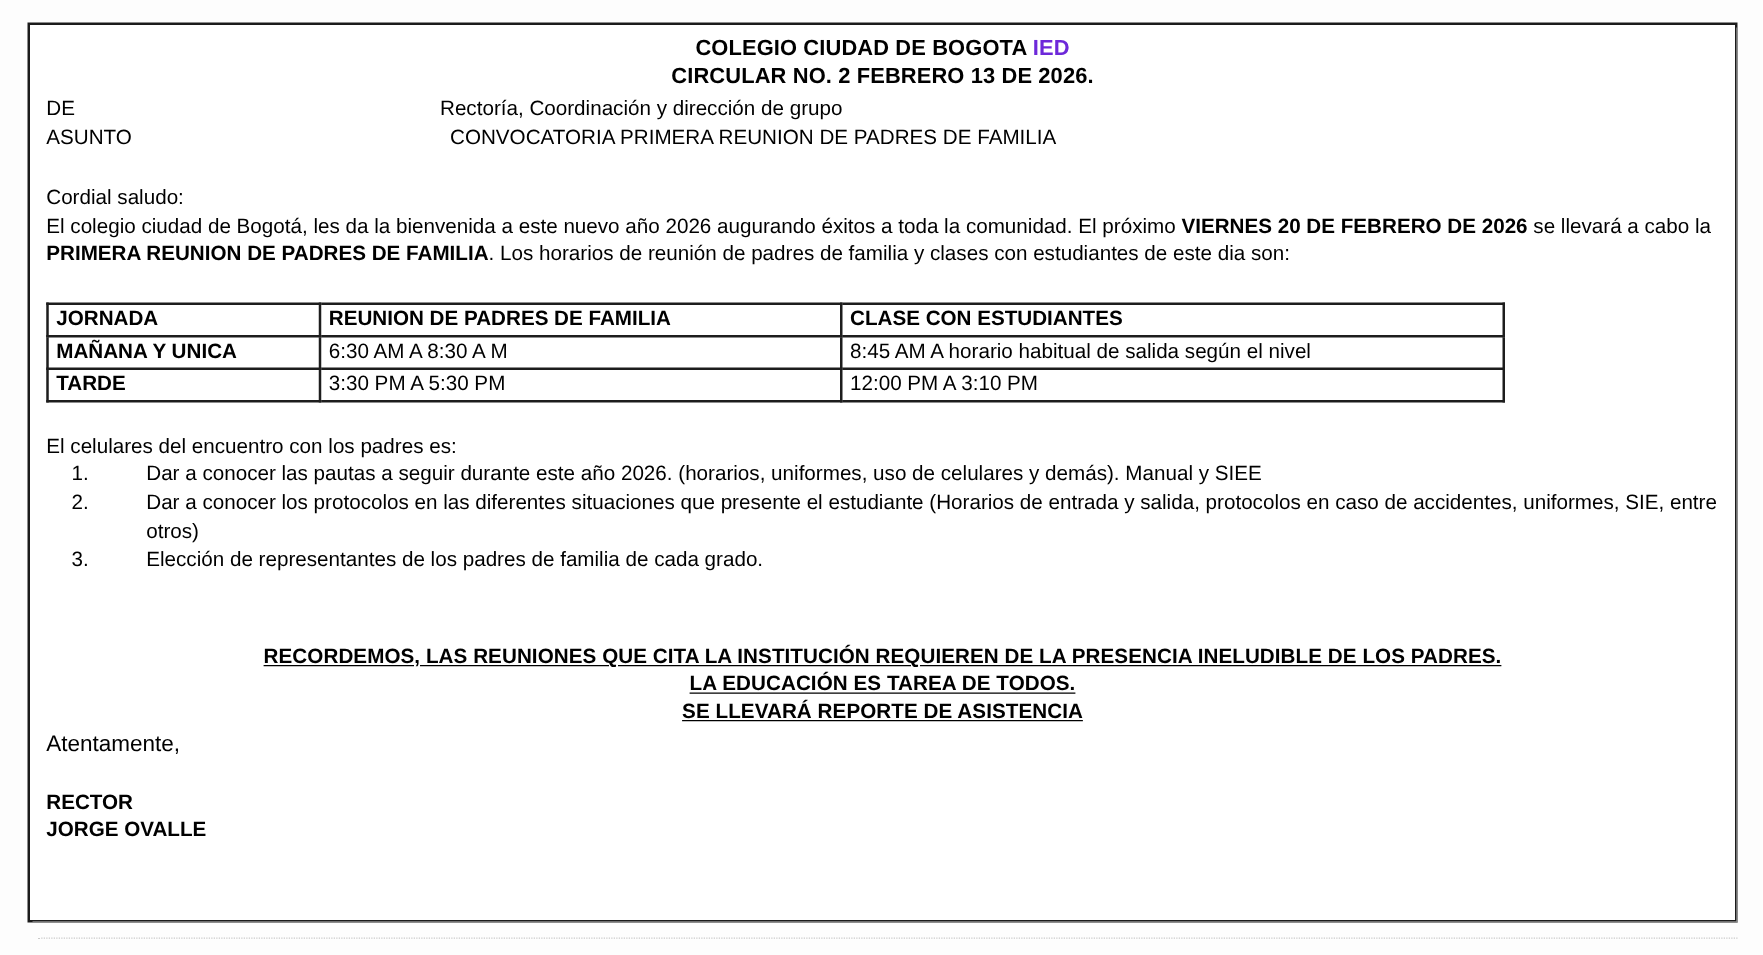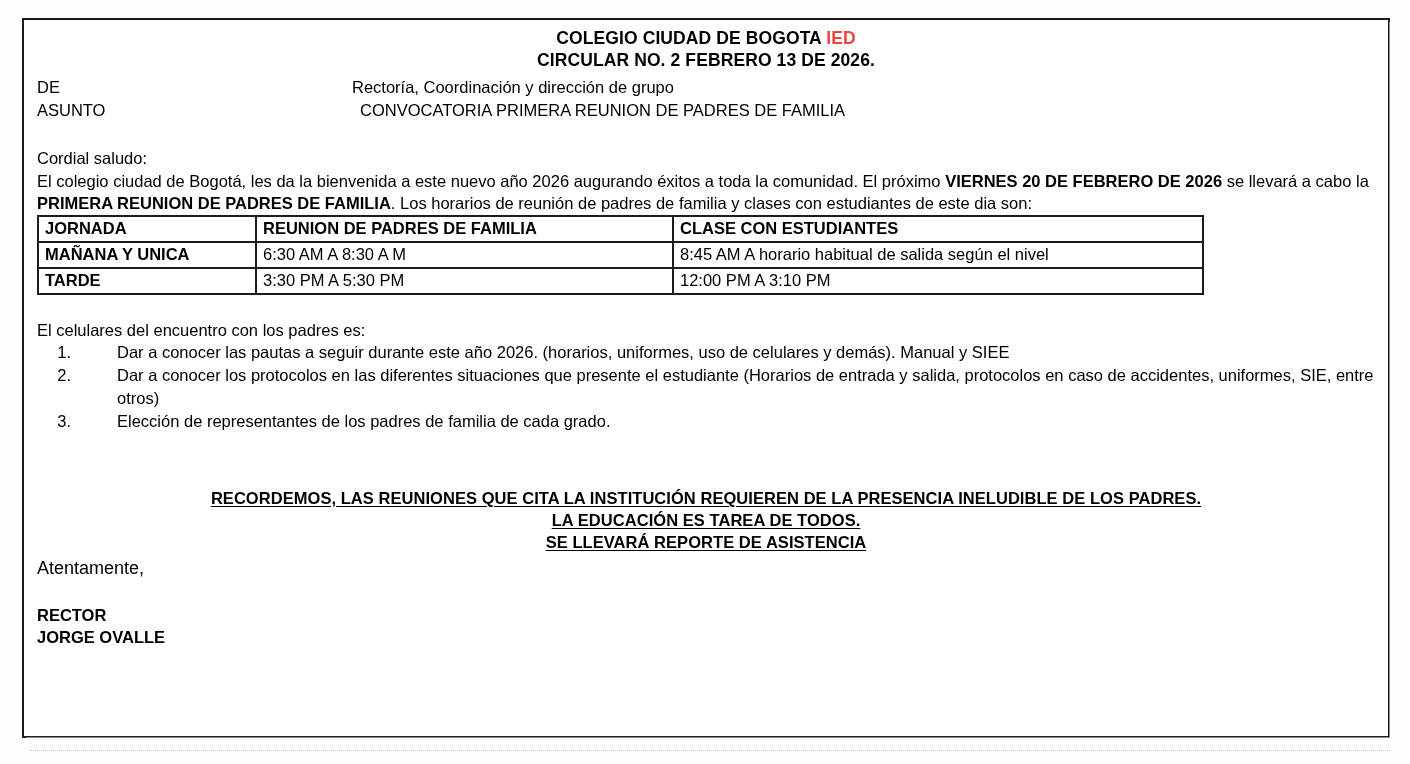--- a/index.html
+++ b/index.html
@@ -64,21 +64,21 @@
 
   .title-block {
     text-align: center;
     font-weight: bold;
     font-size: 17.5px;
     line-height: 22px;
     letter-spacing: 0.1px;
   }
   .title-line-1 { margin-top: 1px; }
   .faint-mark {
-    color: #ef4444;
+    color: #6d28d9;
     font-weight: bold;
   }
 
   
   .meta {
     margin-top: 5px;
     font-size: 16.5px;
     line-height: 22.5px;
   }
   .meta-row {
@@ -98,20 +98,21 @@
     font-size: 16.5px;
     line-height: 22.5px;
     text-align: left;
   }
   .para.salutation { margin-top: 26px; }
   .para.intro { margin-top: 0px; }
   .para b { font-weight: bold; }
 
   
   table.schedule {
+    margin-top: 27px;
     border-collapse: collapse;
     table-layout: fixed;
     width: 1131px;
     font-size: 16.5px;
   }
   table.schedule td {
     border: 2px solid #1d1d1d;
     padding: 1px 6px 2px 6px;
     line-height: 21px;
     white-space: nowrap;

